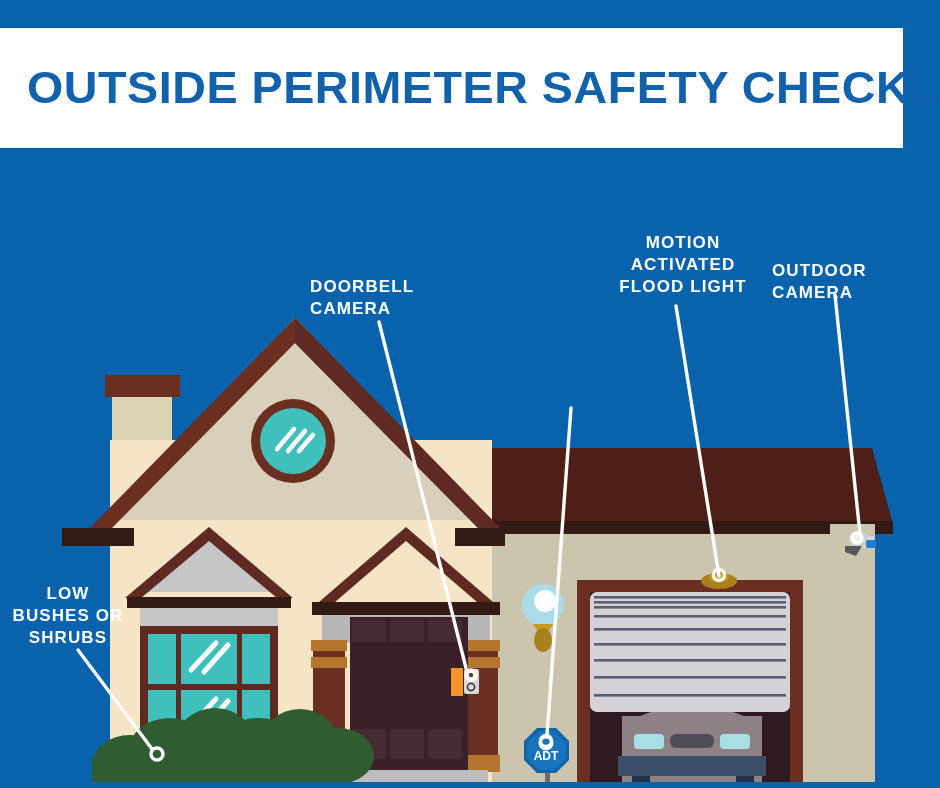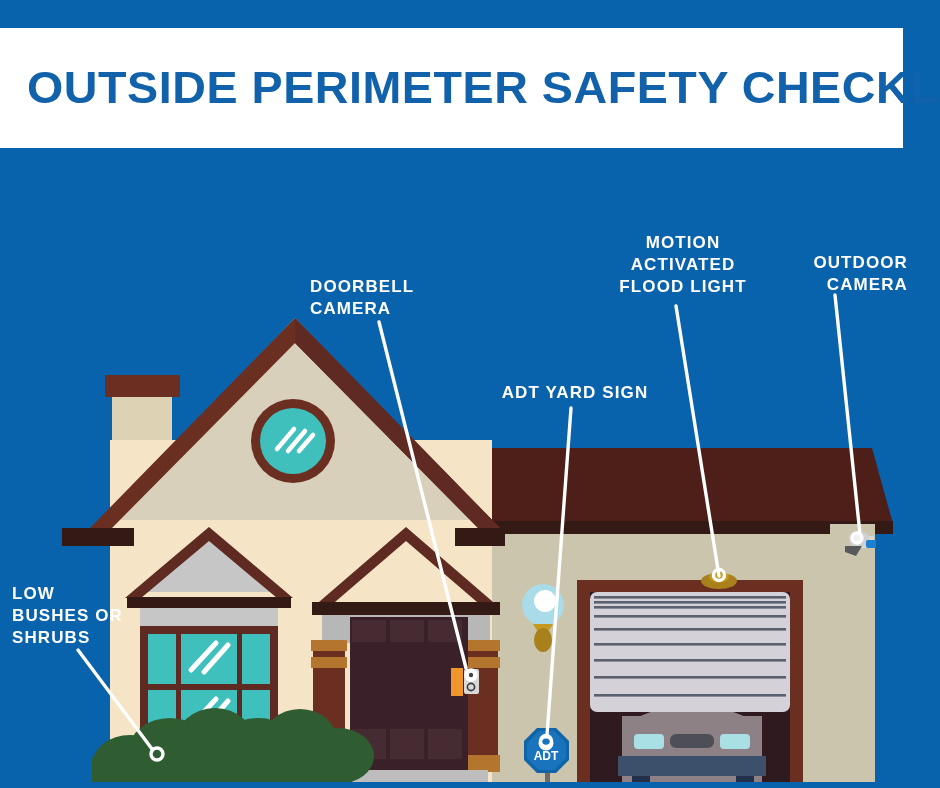--- a/index.html
+++ b/index.html
@@ -61,22 +61,22 @@
     font-size: 17px;
     line-height: 22px;
     letter-spacing: 1.1px;
     text-transform: uppercase;
     white-space: pre-line;
   }
 
   #cl-doorbell { left: 310px; top: 276px; width: 130px; text-align: left; }
   #cl-adt      { left: 500px; top: 382px; width: 150px; text-align: center; }
   #cl-flood    { left: 608px; top: 232px; width: 150px; text-align: center; }
-  #cl-outdoor  { left: 772px; top: 252px; width: 136px; text-align: right; }
-  #cl-bushes   { left: 12px;  top: 583px; width: 112px; }
+  #cl-outdoor  { left: 772px; top: 260px; width: 136px; text-align: left; }
+  #cl-bushes   { left: 12px;  top: 583px; width: 112px; text-align: center; }
 </style>
 </head>
 <body>
 
 <div id="canvas">
 
   <svg id="scene" viewBox="0 0 940 788" xmlns="http://www.w3.org/2000/svg">
 
     <rect x="0" y="0" width="940" height="788" fill="#0862ac"></rect>
 
@@ -262,21 +262,20 @@
 
     <rect x="0" y="782" width="940" height="6" fill="#0862ac"></rect>
   </svg>
 
   <div id="title-bar">
     <div id="title-text">OUTSIDE PERIMETER SAFETY CHECKLIST</div>
   </div>
 
   <div class="callout" id="cl-doorbell">DOORBELL
 CAMERA</div>
-  <div class="callout" id="cl-adt">ADT YARD SIGN</div>
   <div class="callout" id="cl-flood">MOTION
 ACTIVATED
 FLOOD LIGHT</div>
   <div class="callout" id="cl-outdoor">OUTDOOR
 CAMERA</div>
   <div class="callout" id="cl-bushes">LOW
 BUSHES OR
 SHRUBS</div>
 
 </div>

